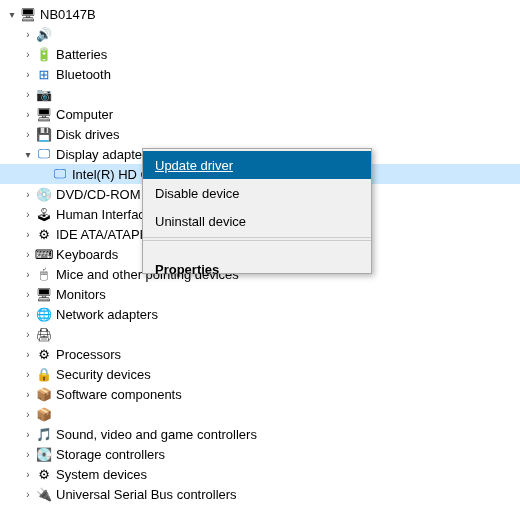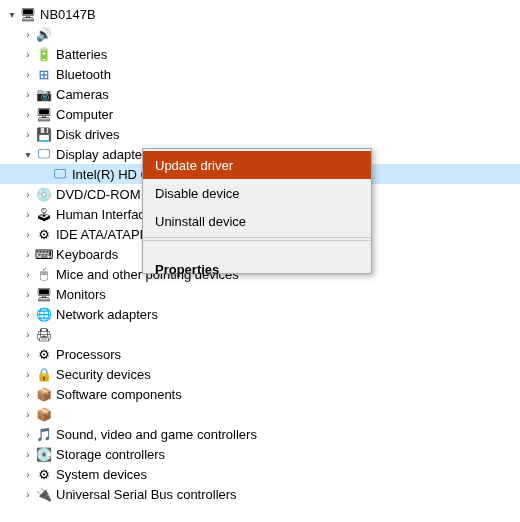--- a/index.html
+++ b/index.html
@@ -81,22 +81,23 @@
 
     .context-menu-item {
       display: flex;
       align-items: center;
       height: 28px;
       padding: 0 12px;
       cursor: default;
     }
 
     .context-menu-item.active {
-      background: #c2410c;
+      background: #0369a1;
       color: #fff;
+      text-decoration: underline;
     }
 
     .context-menu-item.bold .menu-label {
       font-weight: bold;
       margin-top: 24px;
     }
 
     .menu-label {
       font-size: 13px;
     }
@@ -131,21 +132,20 @@
 
   <div class="tree-item indent-1">
     <span class="chevron collapsed"></span>
     <span class="icon" style="color:#1565c0;">⊞</span>
     <span class="label">Bluetooth</span>
   </div>
 
   <div class="tree-item indent-1">
     <span class="chevron collapsed"></span>
     <span class="icon">📷</span>
-    <span class="label">Cameras</span>
   </div>
 
   <div class="tree-item indent-1">
     <span class="chevron collapsed"></span>
     <span class="icon">🖥</span>
     <span class="label">Computer</span>
   </div>
 
   <div class="tree-item indent-1">
     <span class="chevron collapsed"></span>

